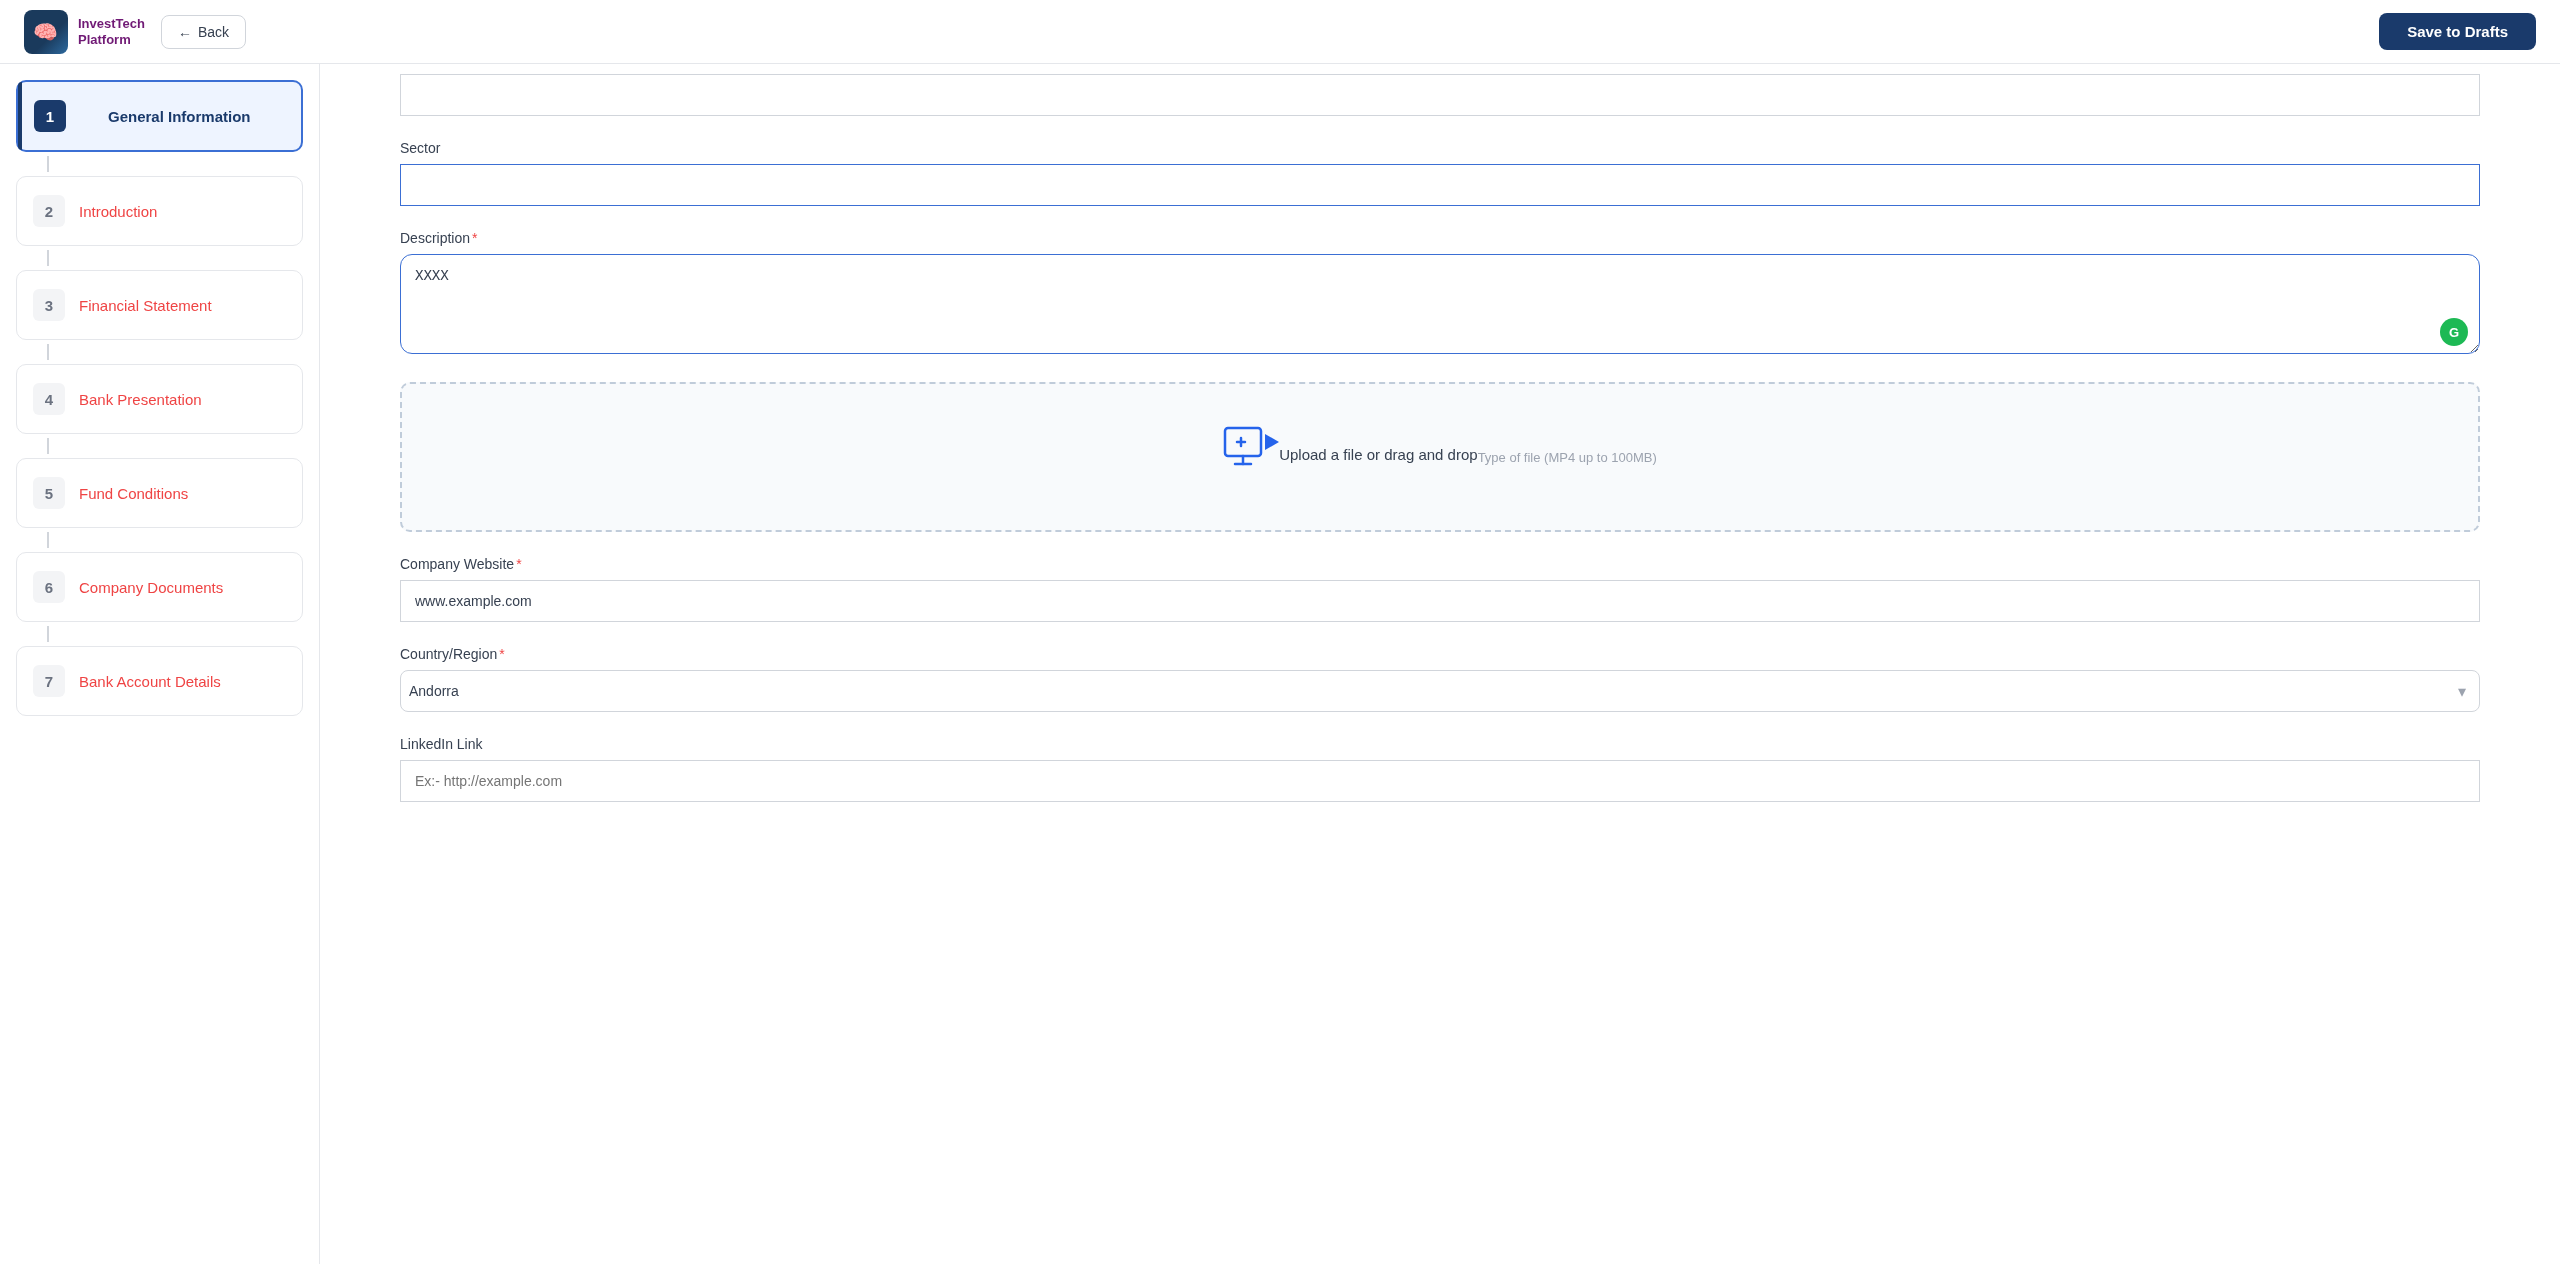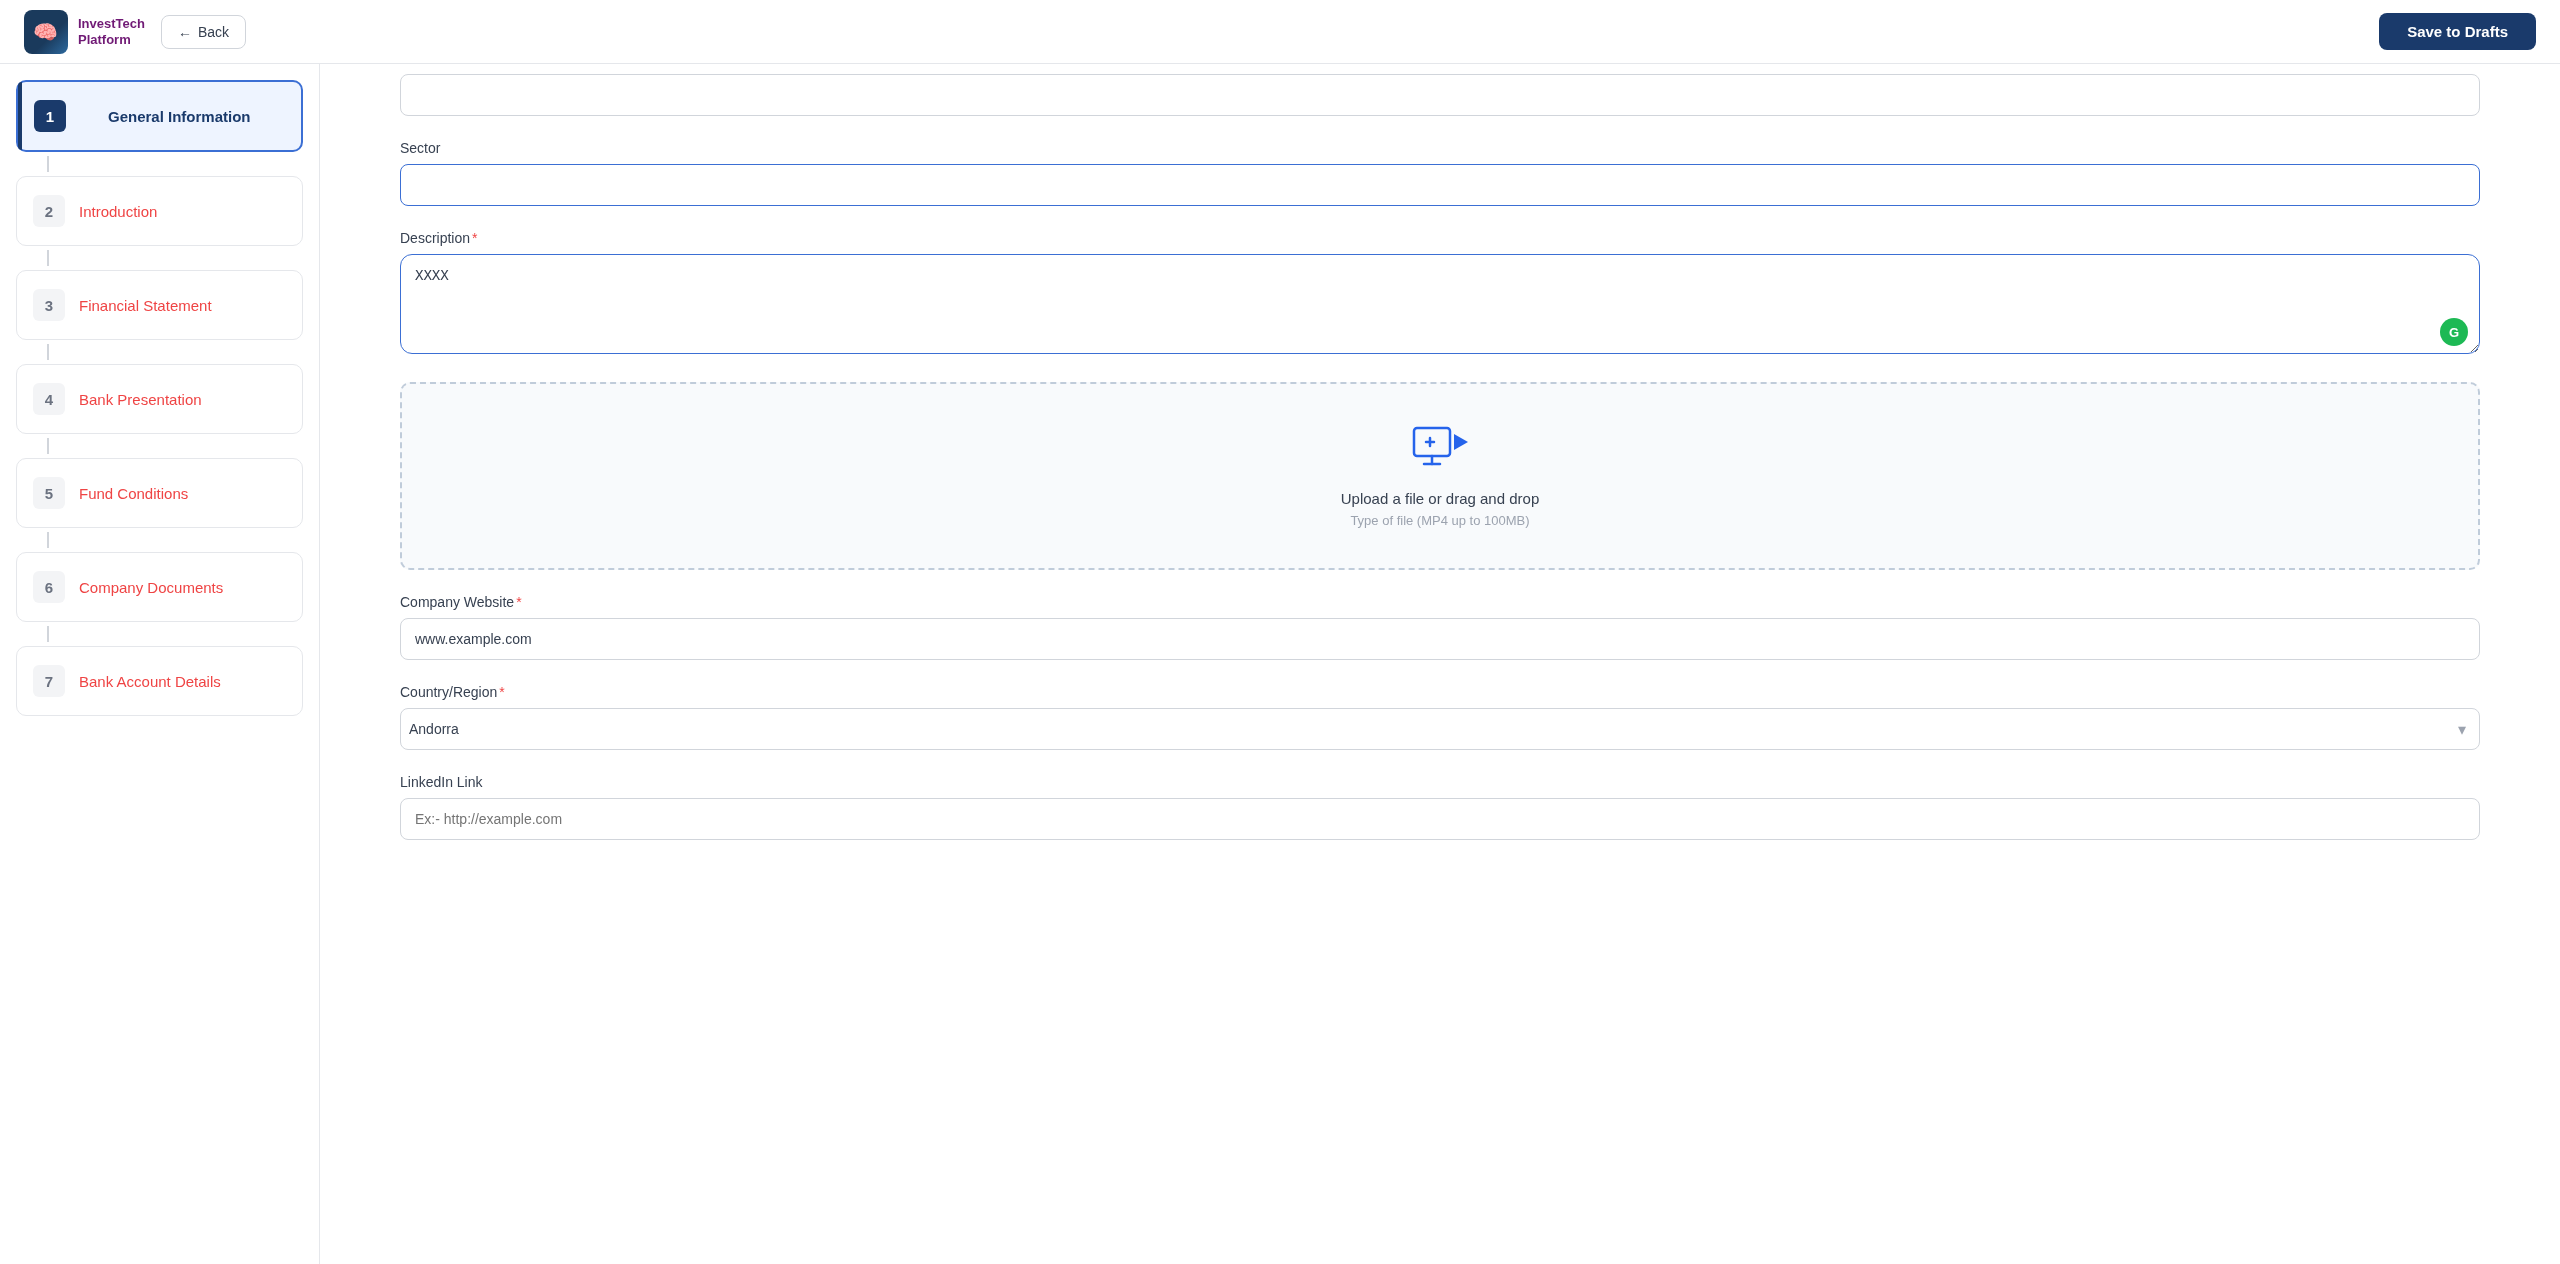--- a/index.html
+++ b/index.html
@@ -91,21 +91,21 @@
 
     .form-section { margin-bottom: 24px; }
 
     .field-label {
       font-size: 14px; font-weight: 400; color: #374151;
       margin-bottom: 8px; display: flex; align-items: center; gap: 2px;
     }
     .required-star { color: #ef4444; }
 
     .field-input {
-      width: 100%; border: 1.5px solid #d1d5db; border-radius: 8px;
+      width: 100%; border: 1.5px solid #d1d5db; border-radius: 0;
       padding: 12px 14px; font-size: 14px; color: #374151;
       background: #fff; outline: none;
     }
     .field-input.active-border { border-color: #3b6fd4; }
 
     .field-textarea {
       width: 100%; border: 1.5px solid #3b6fd4; border-radius: 12px;
       padding: 12px 14px; font-size: 14px; color: #374151;
       background: #fff; outline: none; resize: vertical; min-height: 100px;
       position: relative;
@@ -115,21 +115,21 @@
     .grammarly-icon {
       position: absolute; right: 12px; bottom: 12px;
       width: 28px; height: 28px; border-radius: 50%;
       background: #1db954; display: flex; align-items: center; justify-content: center;
       color: white; font-size: 13px; font-weight: bold;
     }
 
     .upload-area {
       border: 2px dashed #c0ccda; border-radius: 10px;
       background: #f8fafc; padding: 40px 20px;
-      display: flex; flex-direction: column; align-items: center; justify-content: center;
+      display: flex; align-items: center; justify-content: center;
       cursor: pointer; margin-bottom: 24px;
     }
     .upload-icon { margin-bottom: 14px; color: #2563eb; }
     .upload-text { font-size: 15px; color: #374151; font-weight: 500; margin-bottom: 6px; }
     .upload-subtext { font-size: 13px; color: #9ca3af; }
 
     .select-wrapper { position: relative; }
     .field-select {
       width: 100%; border: 1.5px solid #d1d5db; border-radius: 8px;
       padding: 12px 8px; font-size: 14px; color: #374151;

